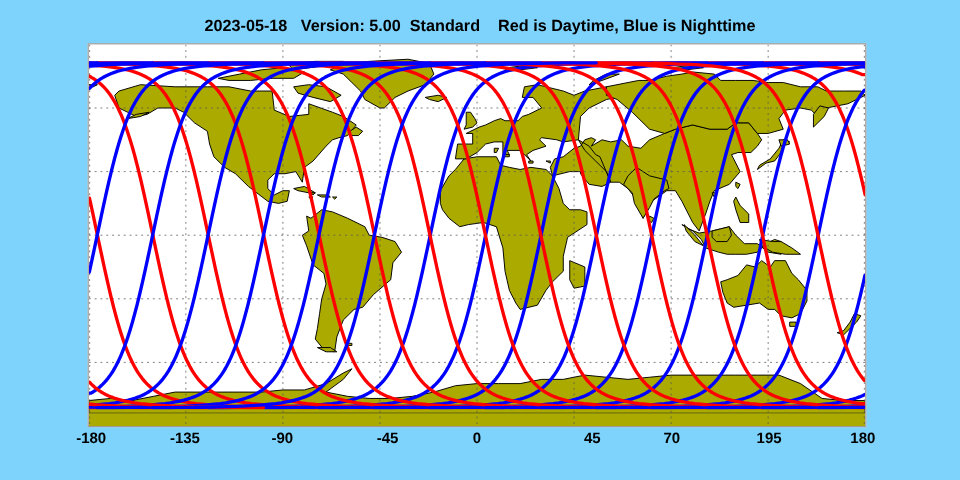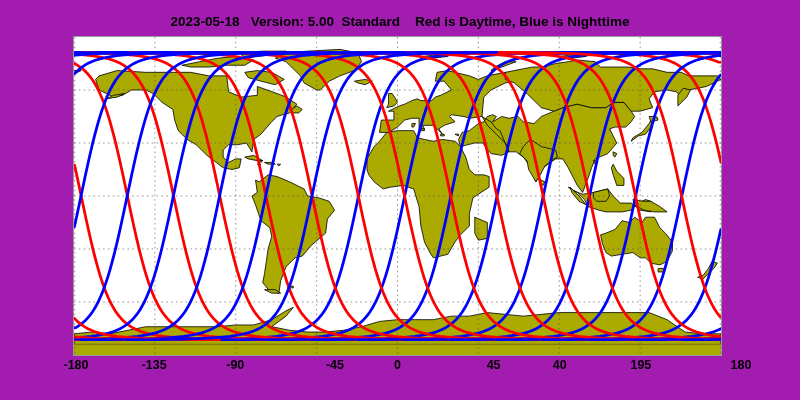--- a/index.html
+++ b/index.html
@@ -1,18 +1,18 @@
 <!DOCTYPE html>
 <html><head>
 <meta charset="utf-8">
 <style>
   html,body{margin:0;padding:0;background:#ffffff;}
   body{width:800px;height:400px;overflow:hidden;
        font-family:"Liberation Sans", sans-serif;}
-  #page{position:relative;width:800px;height:400px;background:#a21caf;}
+  #page{position:relative;width:800px;height:400px;background:#7dd3fc;}
 
   #title{
     position:absolute; left:0; top:14px; width:800px;
     text-align:center; font-size:13.5px; font-weight:bold;
     color:#000; letter-spacing:0px; white-space:pre;
   }
 
   
   #plot{
     position:absolute; left:73px; top:36px;
@@ -162,21 +162,21 @@
     
     
     
     
   </div>
 
   <div>
     <div class="xtick" style="left:76px;">-180</div>
     <div class="xtick" style="left:154.1px;">-135</div>
     <div class="xtick" style="left:235.3px;">-90</div>
-    <div class="xtick" style="left:335px;">-45</div>
+    <div class="xtick" style="left:323px;">-45</div>
     <div class="xtick" style="left:397.5px;">0</div>
     <div class="xtick" style="left:478.6px;margin-left:15px;">45</div>
-    <div class="xtick" style="left:559.8px;">40</div>
+    <div class="xtick" style="left:559.8px;">70</div>
     <div class="xtick" style="left:640.9px;">195</div>
-    <div class="xtick" style="left:719px;margin-left:22px;">180</div>
+    <div class="xtick" style="left:719px;">180</div>
   </div>
 
 </div>
 
 </body></html>

